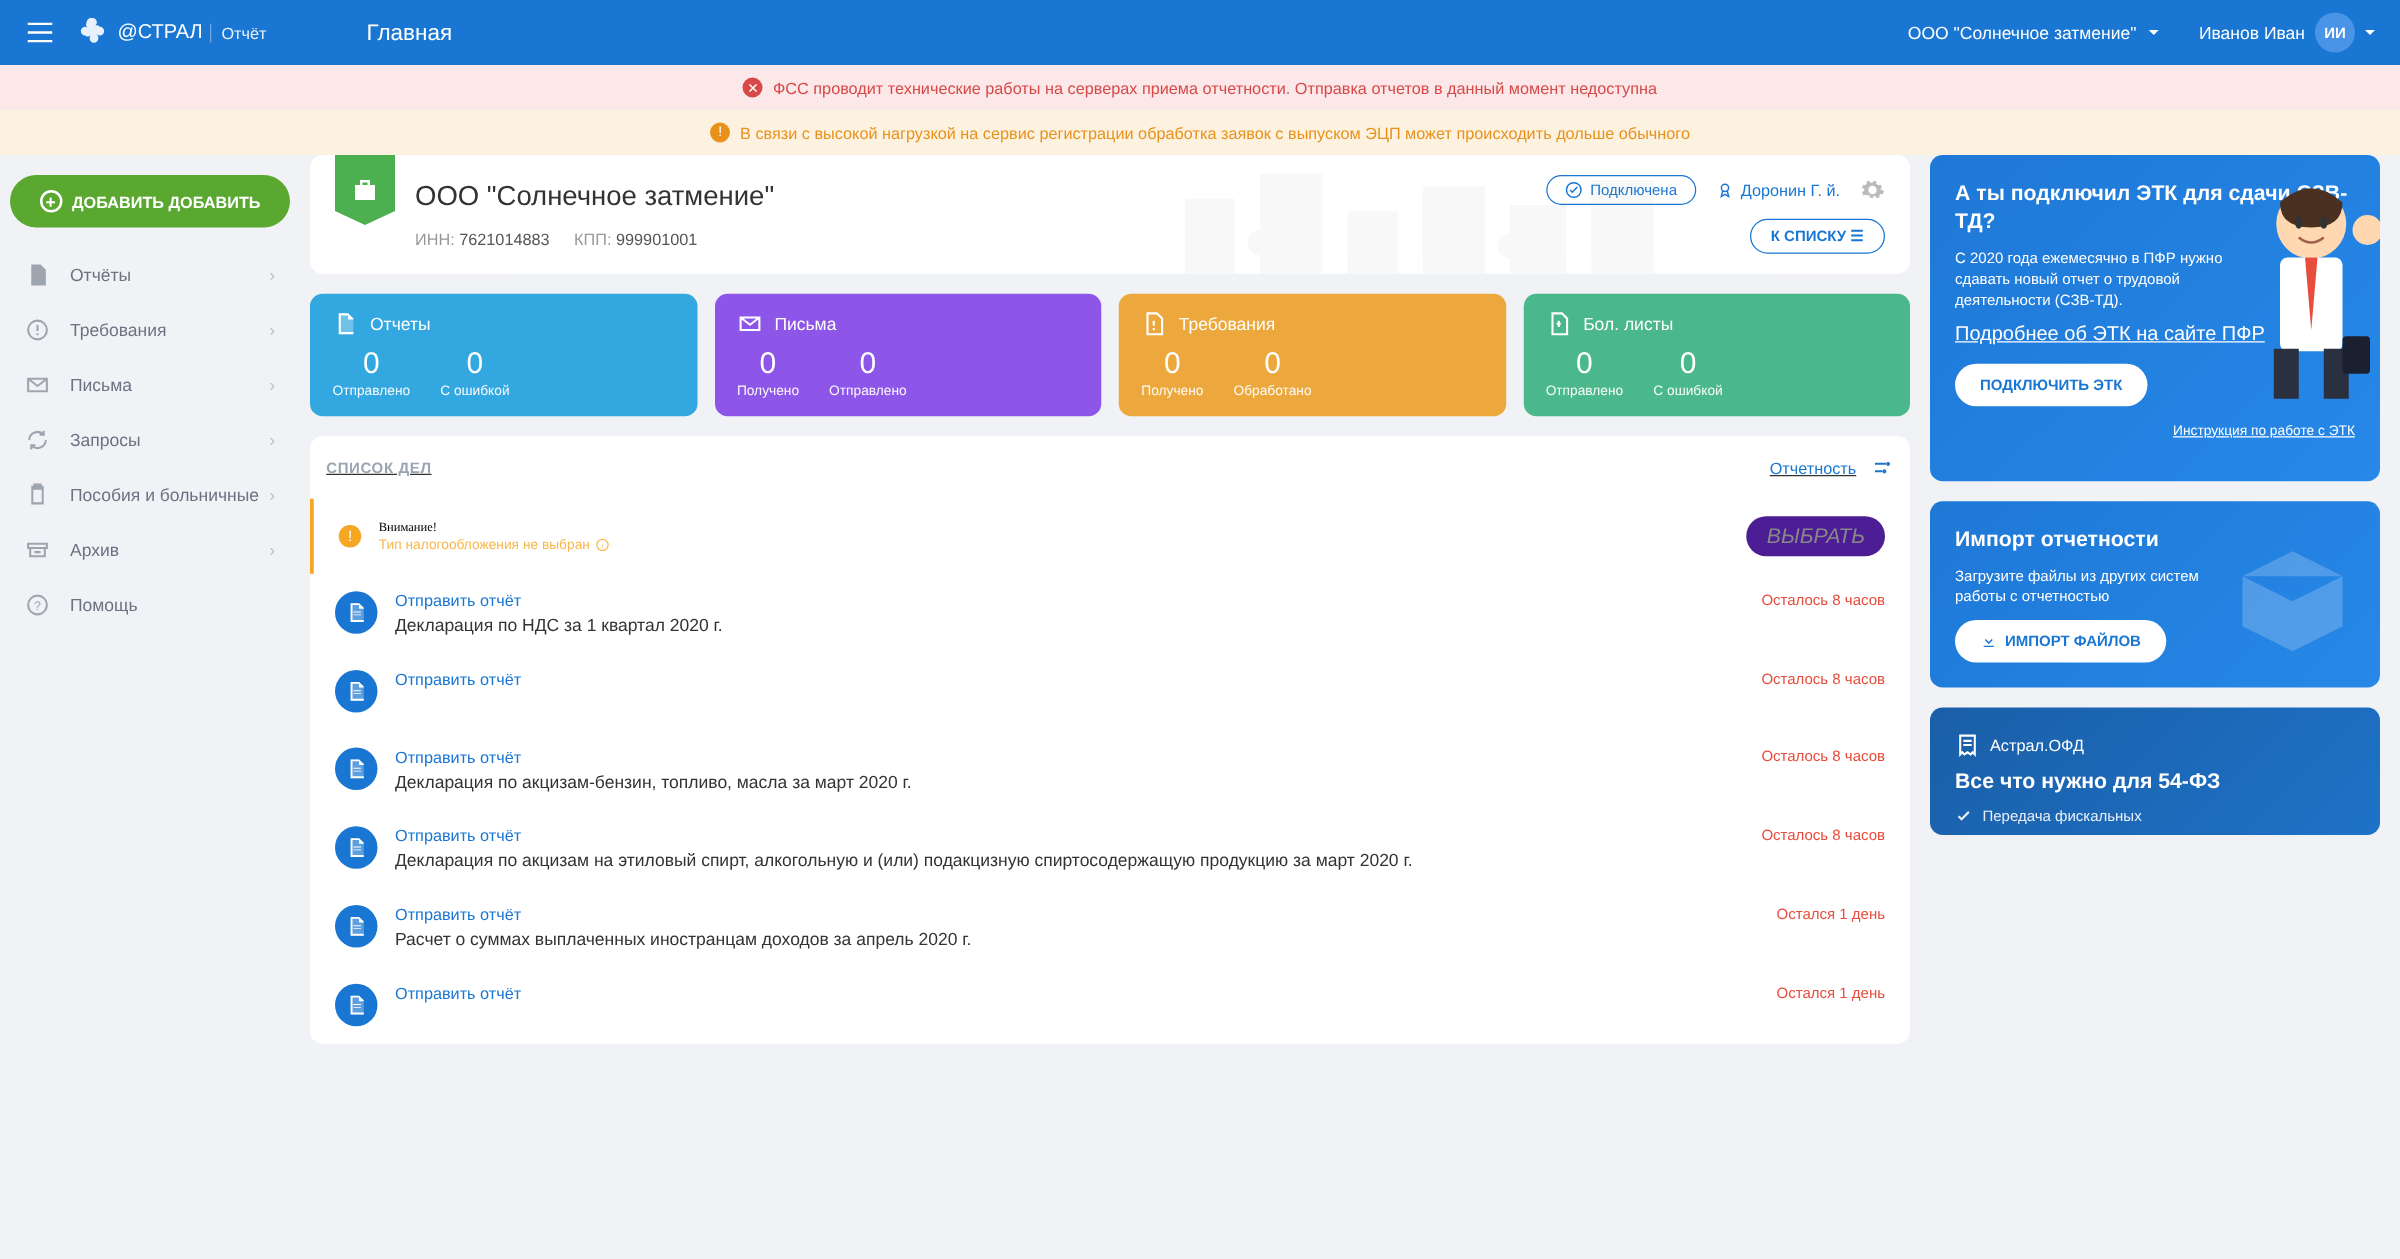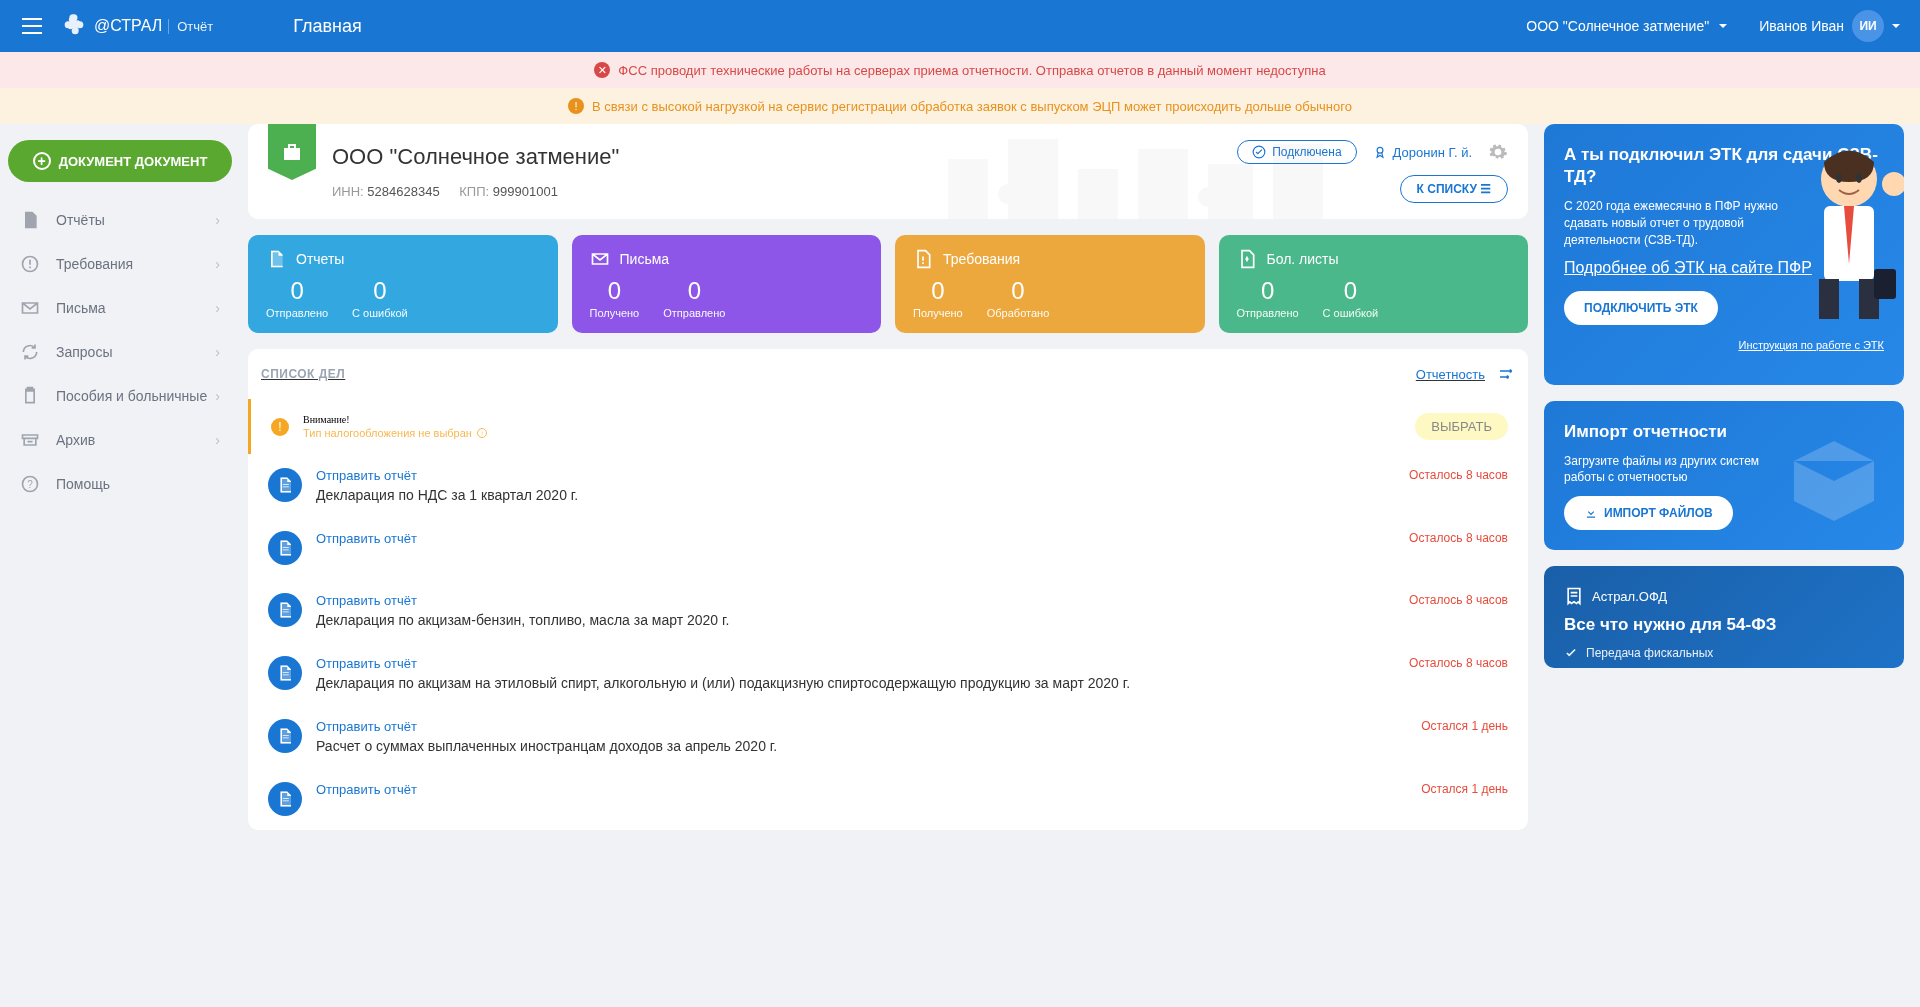--- a/index.html
+++ b/index.html
@@ -64,21 +64,21 @@
 .todo { background: #fff; border-radius: 10px; }
 .todo-head { display: flex; align-items: center; padding: 16px 13px; text-decoration: underline; }
 .todo-head .title { color: #9aa4b2; font-size: 12px; font-weight: bold; letter-spacing: .5px; flex: 1; }
 .todo-head .filter { color: #1976d2; font-size: 13px; margin-right: 12px; cursor: pointer; }
 .todo-head .filter-icon { color: #1976d2; cursor: pointer; }
 .todo-warn { border-left: 3px solid #f5a623; background: #fff; padding: 14px 20px; display: flex; align-items: center; }
 .todo-warn .icon { width: 18px; height: 18px; border-radius: 50%; background: #f5a623; color: #fff; display: flex; align-items: center; justify-content: center; font-size: 12px; margin-right: 14px; flex-shrink: 0; }
 .todo-warn .tw-body { flex: 1; }
 .todo-warn .tw-title { color: #000000; font-size: 10px; font-weight: 500; font-family: Liberation Serif, serif; }
 .todo-warn .tw-sub { color: #f5a623; font-size: 11px; opacity: .8; margin-top: 2px; display: flex; align-items: center; gap: 4px;}
-.todo-warn .choose { background: #fef9c3; border: none; border-radius: 16px; padding: 6px 16px; font-size: 13px; color: #888; cursor: pointer; }
+.todo-warn .choose { background: #4c1d95; border: none; border-radius: 16px; padding: 6px 16px; font-size: 17px; color: #888; cursor: pointer; font-style: italic; }
 .todo-item { display: flex; align-items: flex-start; padding: 14px 20px; }
 .todo-item .ti-icon { width: 34px; height: 34px; border-radius: 50%; background: #1976d2; display: flex; align-items: center; justify-content: center; margin-right: 14px; flex-shrink: 0; }
 .todo-item .ti-body { flex: 1; }
 .todo-item .ti-action { color: #1976d2; font-size: 13px; cursor: pointer; }
 .todo-item .ti-desc { color: #333; font-size: 14px; margin-top: 4px; }
 .todo-item .ti-time { color: #e74c3c; font-size: 12px; flex-shrink: 0; margin-left: 13px; }
 
 .rcard { border-radius: 10px; padding: 20px; color: #fff; margin-bottom: 16px; position: relative; overflow: hidden; }
 .rcard.blue { background: linear-gradient(135deg, #1e78d6, #2788e8); }
 .rcard.darkblue { background: linear-gradient(135deg, #1a5fa8, #1e72c7); }
@@ -135,21 +135,21 @@
 <div class="alert-bar warn">
   <span class="icon">!</span>
   <span>В связи с высокой нагрузкой на сервис регистрации обработка заявок с выпуском ЭЦП может происходить дольше обычного</span>
 </div>
 
 <div class="layout">
 
   <div class="sidebar">
     <button class="add-btn">
       <span class="plus">+</span>
-      <span>ДОКУМЕНТ ДОКУМЕНТ</span>
+      <span>ДОБАВИТЬ ДОБАВИТЬ</span>
     </button>
     <div class="nav-item">
       <span class="nav-icon">
           <svg width="20" height="20" viewBox="0 0 24 24">
             <path fill="currentColor" d="M6 2h9l5 5v15H6zM8 8h8v1H8zm0 3h8v1H8zm0 3h8v1H8z"></path>
           </svg>
         </span>
       <span class="nav-label">Отчёты</span>
       <span class="chev">›</span>
     </div>
@@ -214,21 +214,21 @@
     <div class="center">
 
       <div class="org-card">
         <div class="badge-icon">
           <svg width="24" height="24" viewBox="0 0 24 24">
               <path d="M4 20V8h4V4h8v4h4v12zM10 6v2h4V6zM7 12h2v2H7zm4 0h2v2h-2zm4 0h2v2h-2z"></path>
             </svg>
         </div>
         <div class="org-name">ООО "Солнечное затмение"</div>
         <div class="org-meta">
-          <span>ИНН:</span> <span class="val">5284628345</span>
+          <span>ИНН:</span> <span class="val">7621014883</span>
           <span>КПП:</span> <span class="val">999901001</span>
         </div>
         <div class="top-right">
           <div class="connected">
             <svg width="14" height="14" viewBox="0 0 24 24">
                 <circle cx="12" cy="12" r="10" fill="none" stroke="#1976d2" stroke-width="2"></circle>
                 <path fill="none" stroke="#1976d2" stroke-width="2" d="M7 12l3 3 7-7"></path>
               </svg>
             <span>Подключена</span>
           </div>

